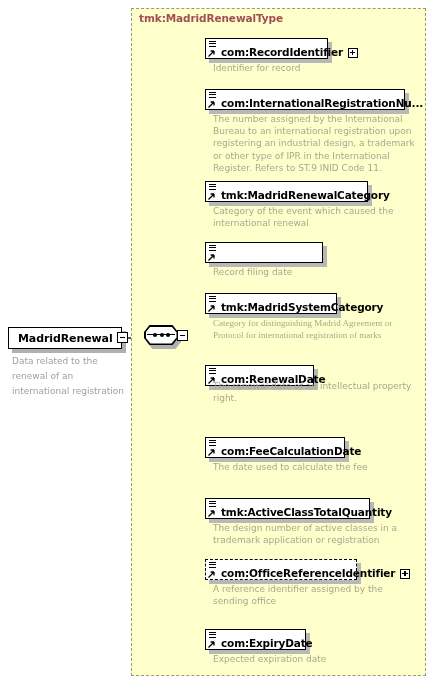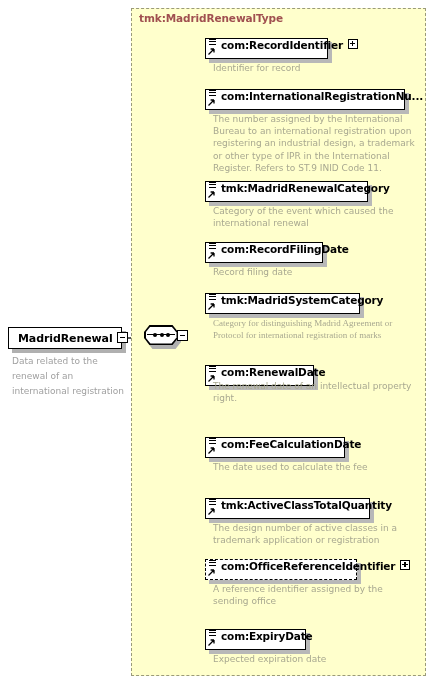--- a/index.html
+++ b/index.html
@@ -190,21 +190,21 @@
   .elem-box {
     position: absolute;
     left: 0;
     top: 0;
     width: 100%;
     height: 100%;
     box-sizing: border-box;
     background: #ffffff;
     border: 1.6px solid #000000;
     display: flex;
-    align-items: flex-start;
+    align-items: flex-end;
   }
   .elem.optional .elem-box {
     border: 1.6px dashed #000000;
   }
   .elem-icon {
     position: relative;
     width: 12px;
     height: 17px;
     margin-left: 2px;
     flex: 0 0 auto;
@@ -391,25 +391,24 @@
             <i></i>
             <i></i>
             <i></i>
           </span>
           <span class="arrow">
             <svg width="7" height="7" viewBox="0 0 7 7">
               <path d="M0.5 6.5 L6 1 M6 1 L2.6 1 M6 1 L6 4.4" stroke="#000" stroke-width="1.3" fill="none"></path>
             </svg>
           </span>
         </span>
-        <span class="elem-name">com:RecordFilingDate</span>
       </div>
     </div>
     <div class="elem-desc" style="left: 213px; top: 266px;">Record filing date</div>
-    <div class="elem" style="left: 205px; top: 293px; width: 155px; border-radius: 6px;">
+    <div class="elem" style="left: 205px; top: 293px; width: 132px; border-radius: 6px;">
       <div class="elem-shadow"></div>
       <div class="elem-box">
         <span class="elem-icon">
           <span class="bars">
             <i></i>
             <i></i>
             <i></i>
           </span>
           <span class="arrow">
             <svg width="7" height="7" viewBox="0 0 7 7">

